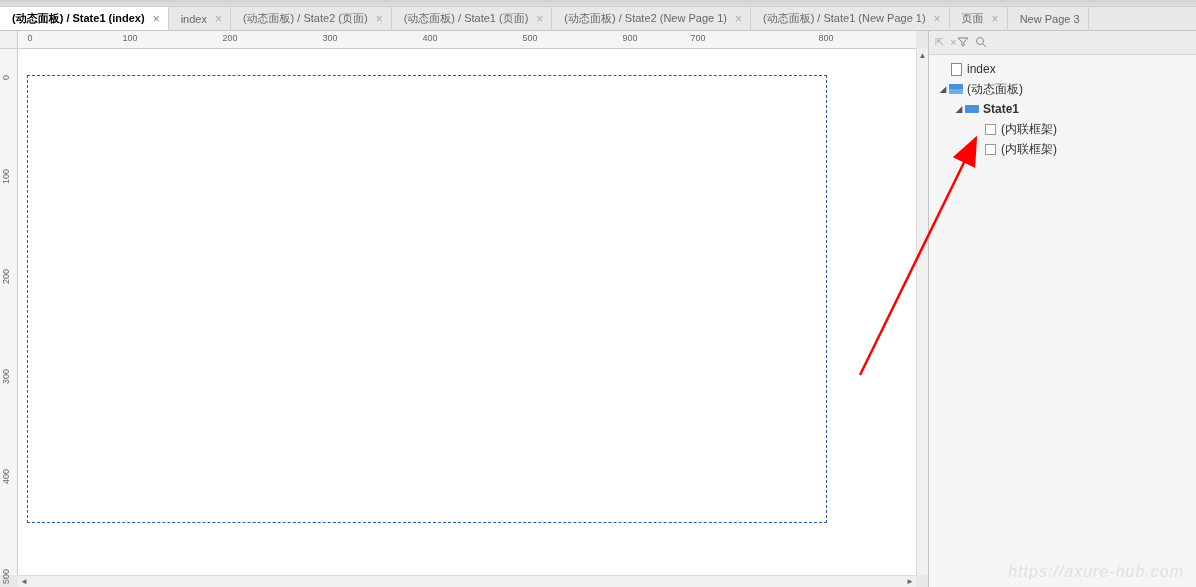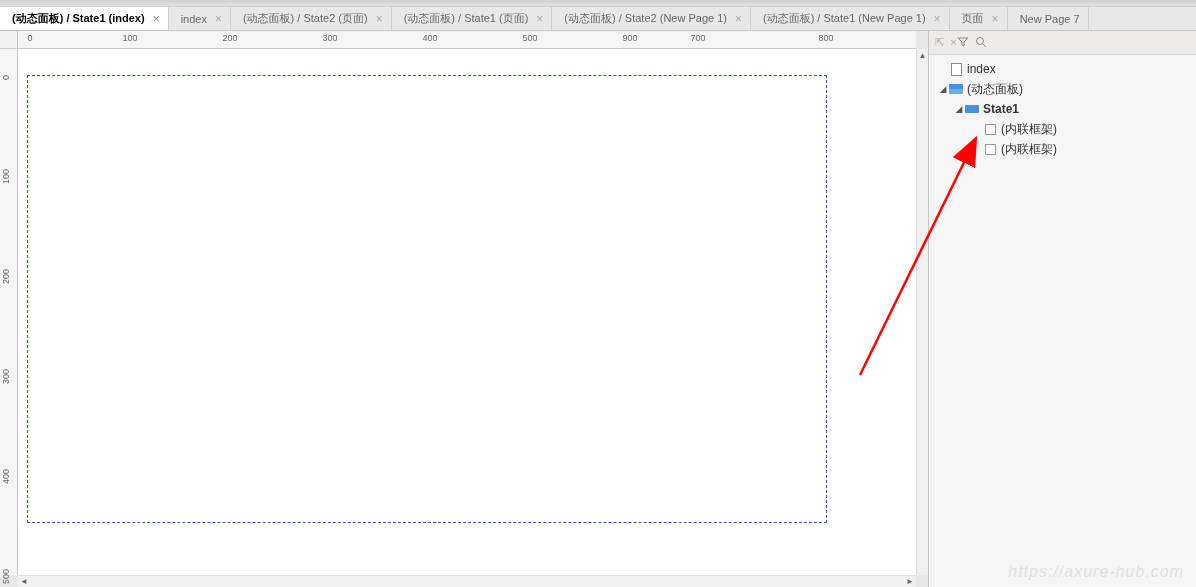--- a/index.html
+++ b/index.html
@@ -278,21 +278,21 @@
   </div>
   <div class="tab">
     <span>(动态面板) / State1 (New Page 1)</span>
     <span class="close">×</span>
   </div>
   <div class="tab">
     <span>页面</span>
     <span class="close">×</span>
   </div>
   <div class="tab">
-    <span>New Page 7</span>
+    <span>New Page 3</span>
   </div>
 </div>
 
 <div class="main">
   <div class="canvas-wrap">
     <div class="ruler-corner"></div>
     <div class="ruler-h">
       <span class="tick" style="left:12px">0</span>
       <span class="tick" style="left:112px">100</span>
       <span class="tick" style="left:212px">200</span>

